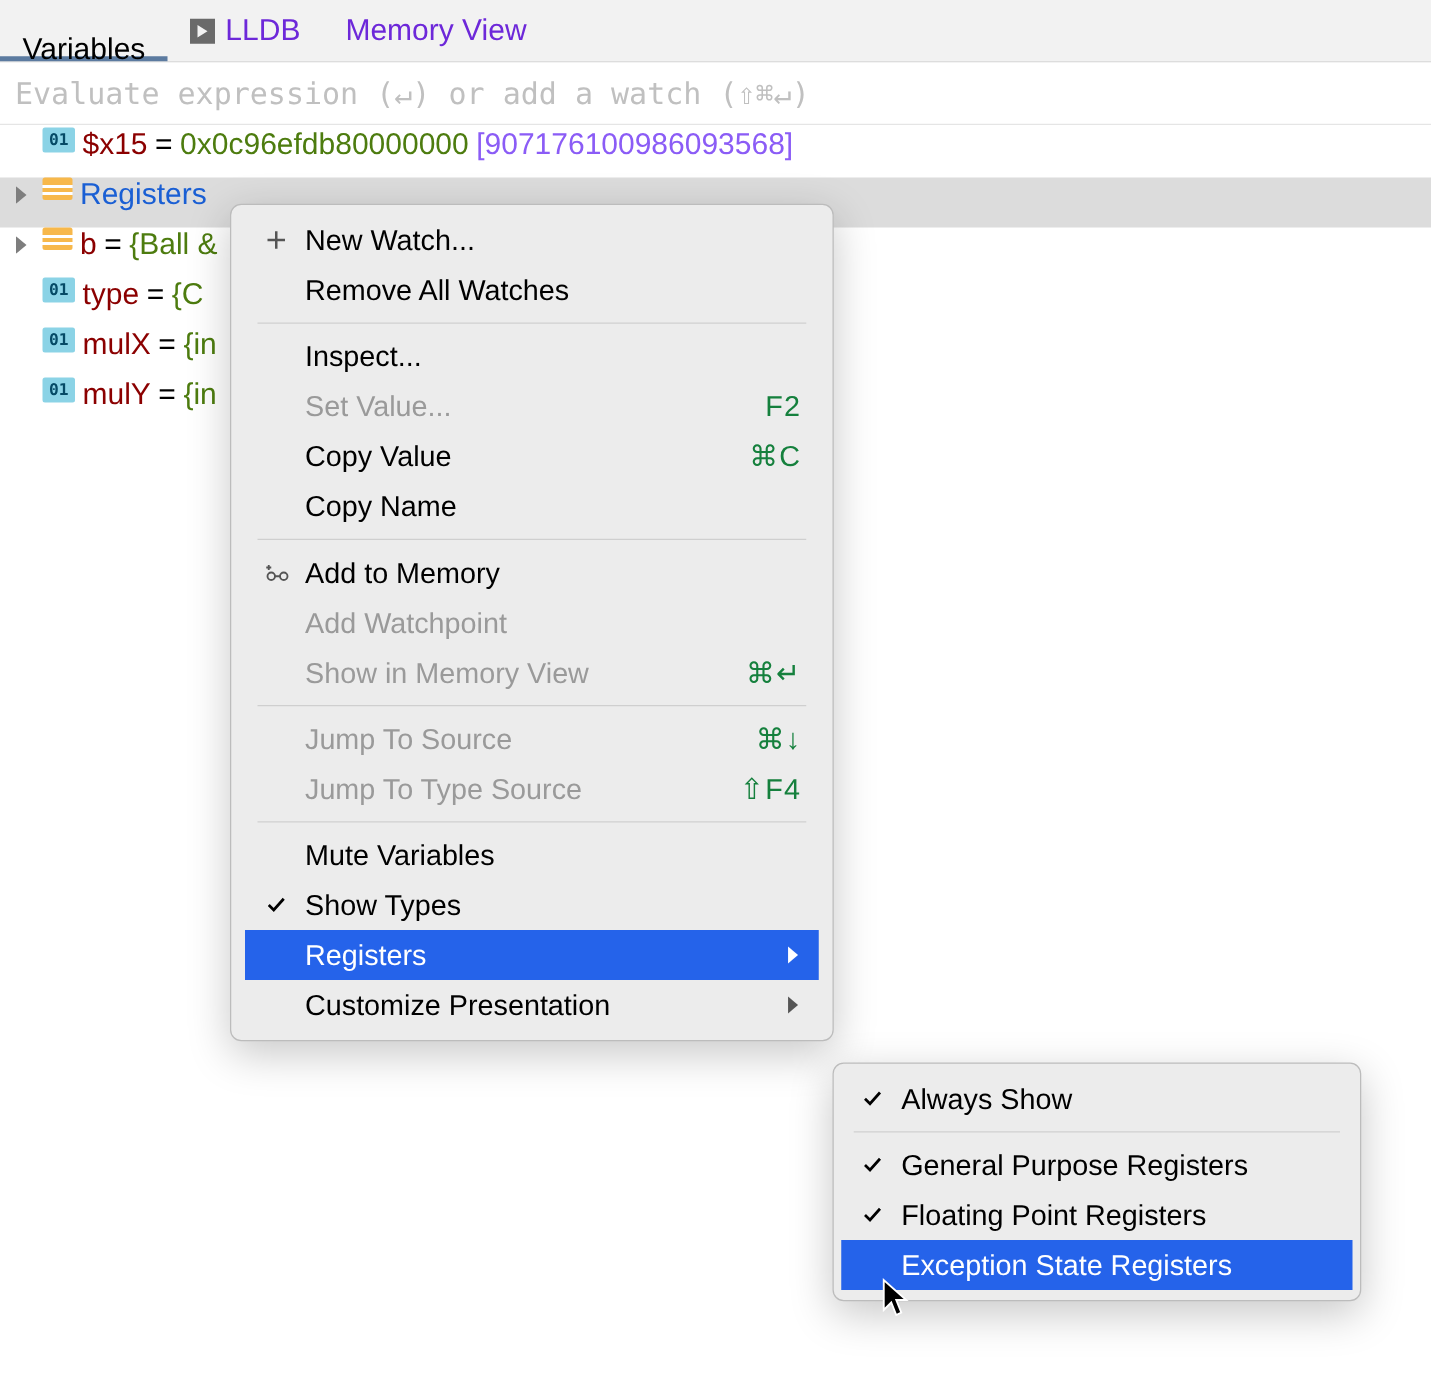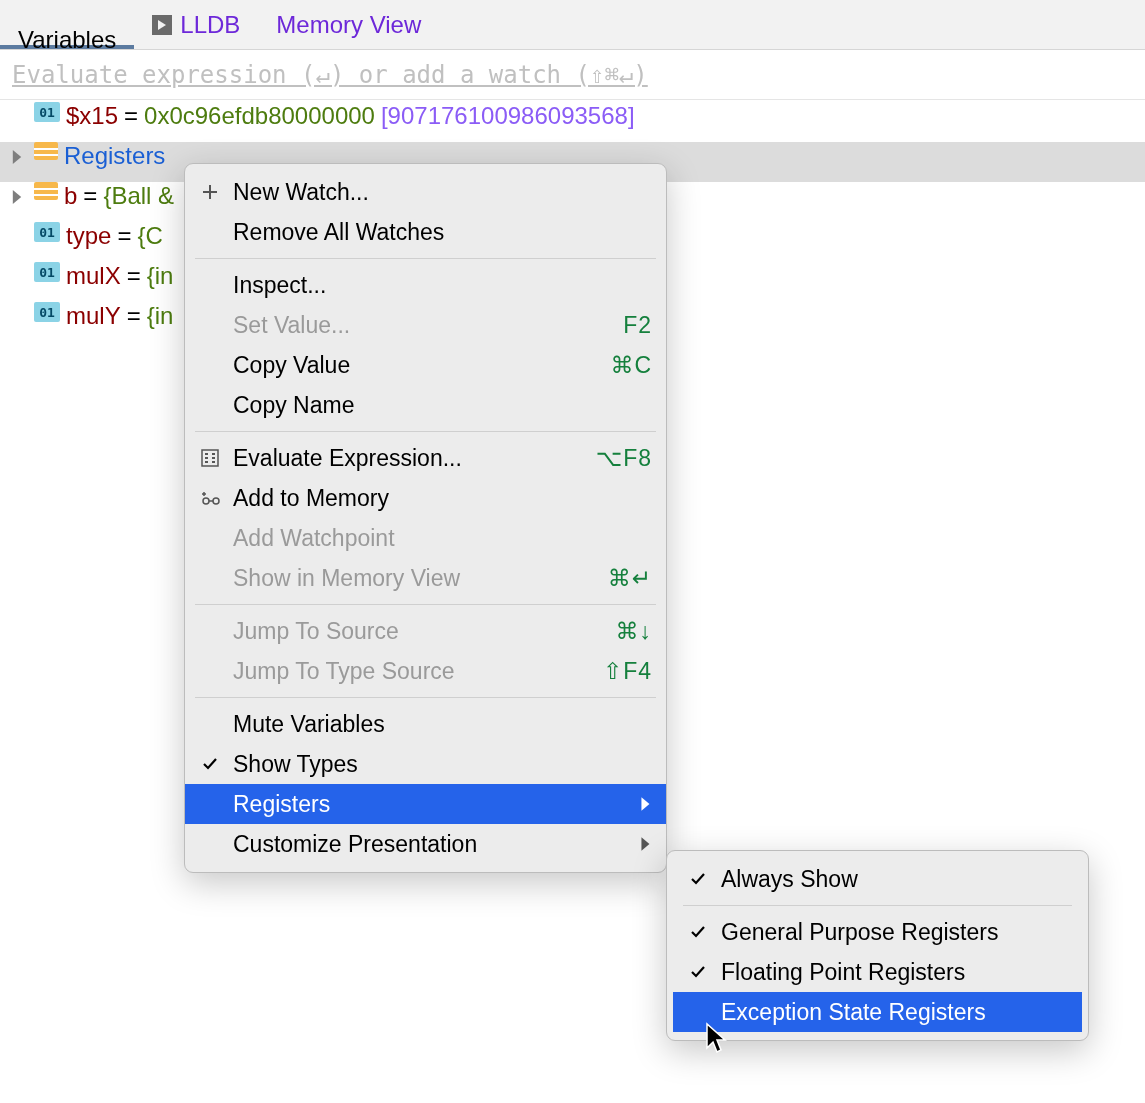--- a/index.html
+++ b/index.html
@@ -43,21 +43,20 @@
   .expr-input-row {
     height: 50px;
     display: flex;
     align-items: center;
     padding: 0 12px;
     font-family: ui-monospace, Menlo, Consolas, monospace;
     color: #c0c0c0;
     font-size: 24px;
     border-bottom: 1px solid #e5e5e5;
     background: #fff;
-    text-decoration: underline;
   }
 
   .var-list {
     padding-top: 2px;
   }
   .row {
     height: 40px;
     display: flex;
     align-items: flex-start;
     padding-left: 6px;
@@ -104,21 +103,21 @@
   .var-val.dim { color: #8b5cf6; }
 
   .context-menu {
     position: absolute;
     top: 163px;
     left: 184px;
     width: 483px;
     background: #ececec;
     border: 1px solid #bcbcbc;
     border-radius: 9px;
-    padding: 8px 0;
+    padding: 8px 11px;
     box-shadow: 0 10px 34px rgba(0,0,0,0.22);
     font-size: 23px;
     color: #000;
   }
   .submenu {
     position: absolute;
     top: 850px;
     left: 666px;
     width: 423px;
     background: #ececec;
@@ -288,35 +287,20 @@
   </div>
   <div class="menu-item">
     <span class="menu-icon spacer"></span>
     <span class="menu-label">Copy Name</span>
   </div>
 
   <div class="menu-sep"></div>
 
   <div class="menu-item">
     <span class="menu-icon">
-      <svg width="20" height="20" viewBox="0 0 20 20">
-          <rect x="2" y="2" width="16" height="16" fill="none" stroke="#555" stroke-width="1.5"></rect>
-          <rect x="5" y="5" width="3" height="2" fill="#555"></rect>
-          <rect x="12" y="5" width="3" height="2" fill="#555"></rect>
-          <rect x="5" y="9" width="3" height="2" fill="#555"></rect>
-          <rect x="12" y="9" width="3" height="2" fill="#555"></rect>
-          <rect x="5" y="13" width="3" height="2" fill="#555"></rect>
-          <rect x="12" y="13" width="3" height="2" fill="#555"></rect>
-        </svg>
-    </span>
-    <span class="menu-label">Evaluate Expression...</span>
-    <span class="menu-shortcut">⌥F8</span>
-  </div>
-  <div class="menu-item">
-    <span class="menu-icon">
       <svg width="22" height="16" viewBox="0 0 22 16">
           <path d="M5 2v4M3 4h4" stroke="#555" stroke-width="1.5"></path>
           <circle cx="7" cy="11" r="3" fill="none" stroke="#555" stroke-width="1.5"></circle>
           <circle cx="17" cy="11" r="3" fill="none" stroke="#555" stroke-width="1.5"></circle>
           <path d="M10 11h4" stroke="#555" stroke-width="1.5"></path>
         </svg>
     </span>
     <span class="menu-label">Add to Memory</span>
   </div>
   <div class="menu-item disabled">

